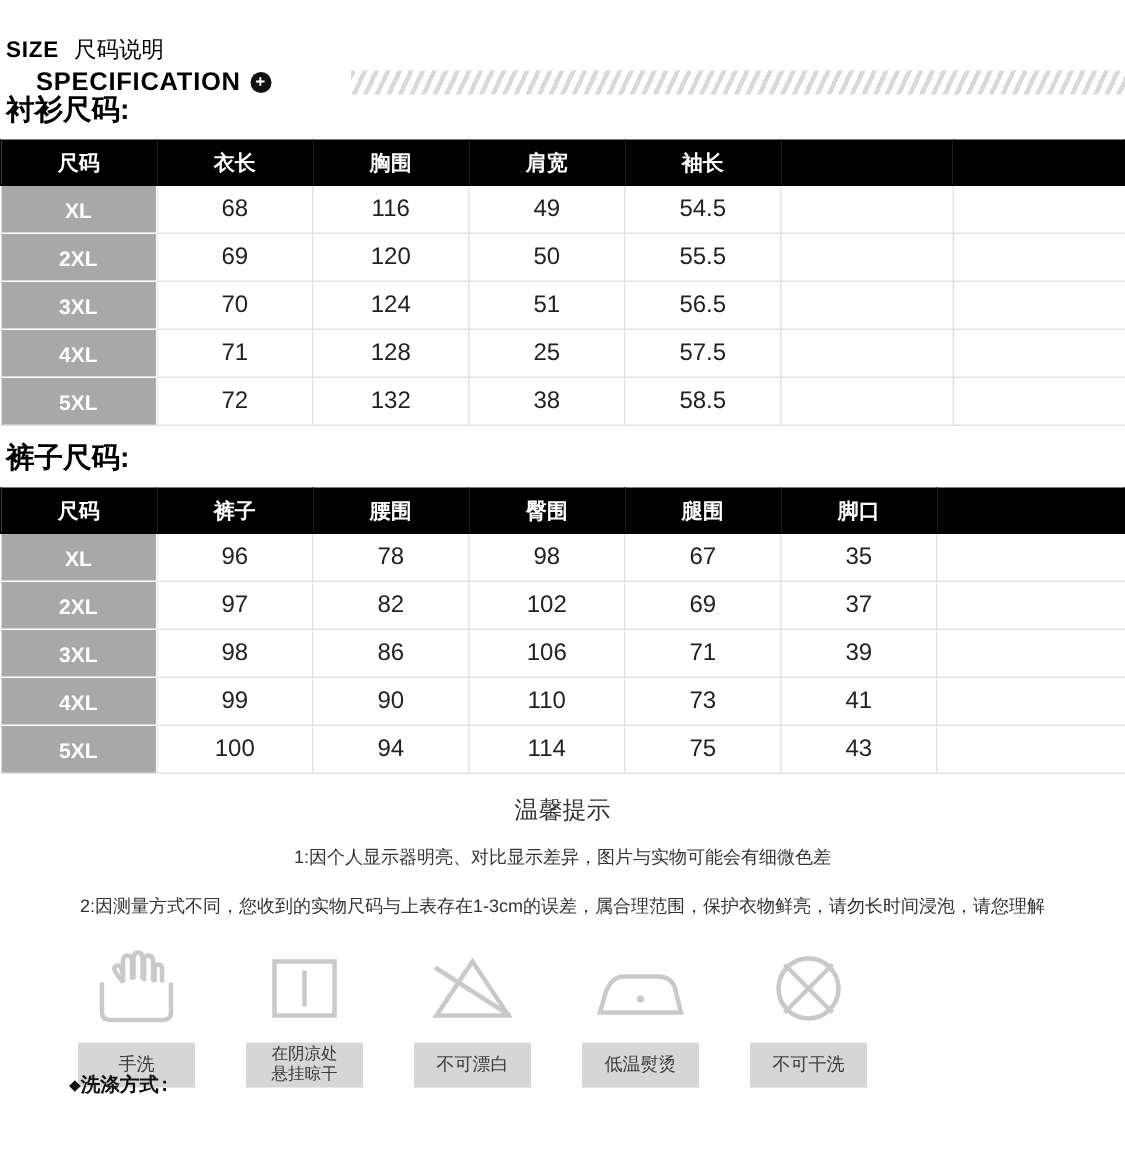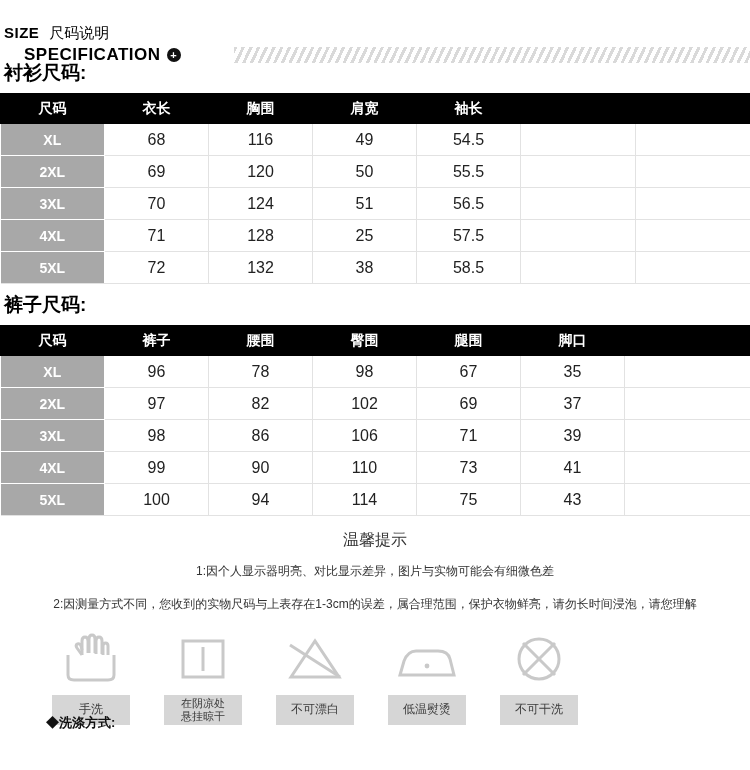--- a/index.html
+++ b/index.html
@@ -145,20 +145,21 @@
     position: relative;
     height: 130px;
   }
   .care-label {
     position: absolute;
     left: 46px;
     top: 85px;
     font-size: 13px;
     font-weight: bold;
     color: #111;
+    font-family: Liberation Mono, monospace;
   }
   .care-row {
     display: flex;
     align-items: flex-end;
     gap: 34px;
     padding-left: 52px;
   }
   .care-item {
     width: 78px;
     display: flex;

